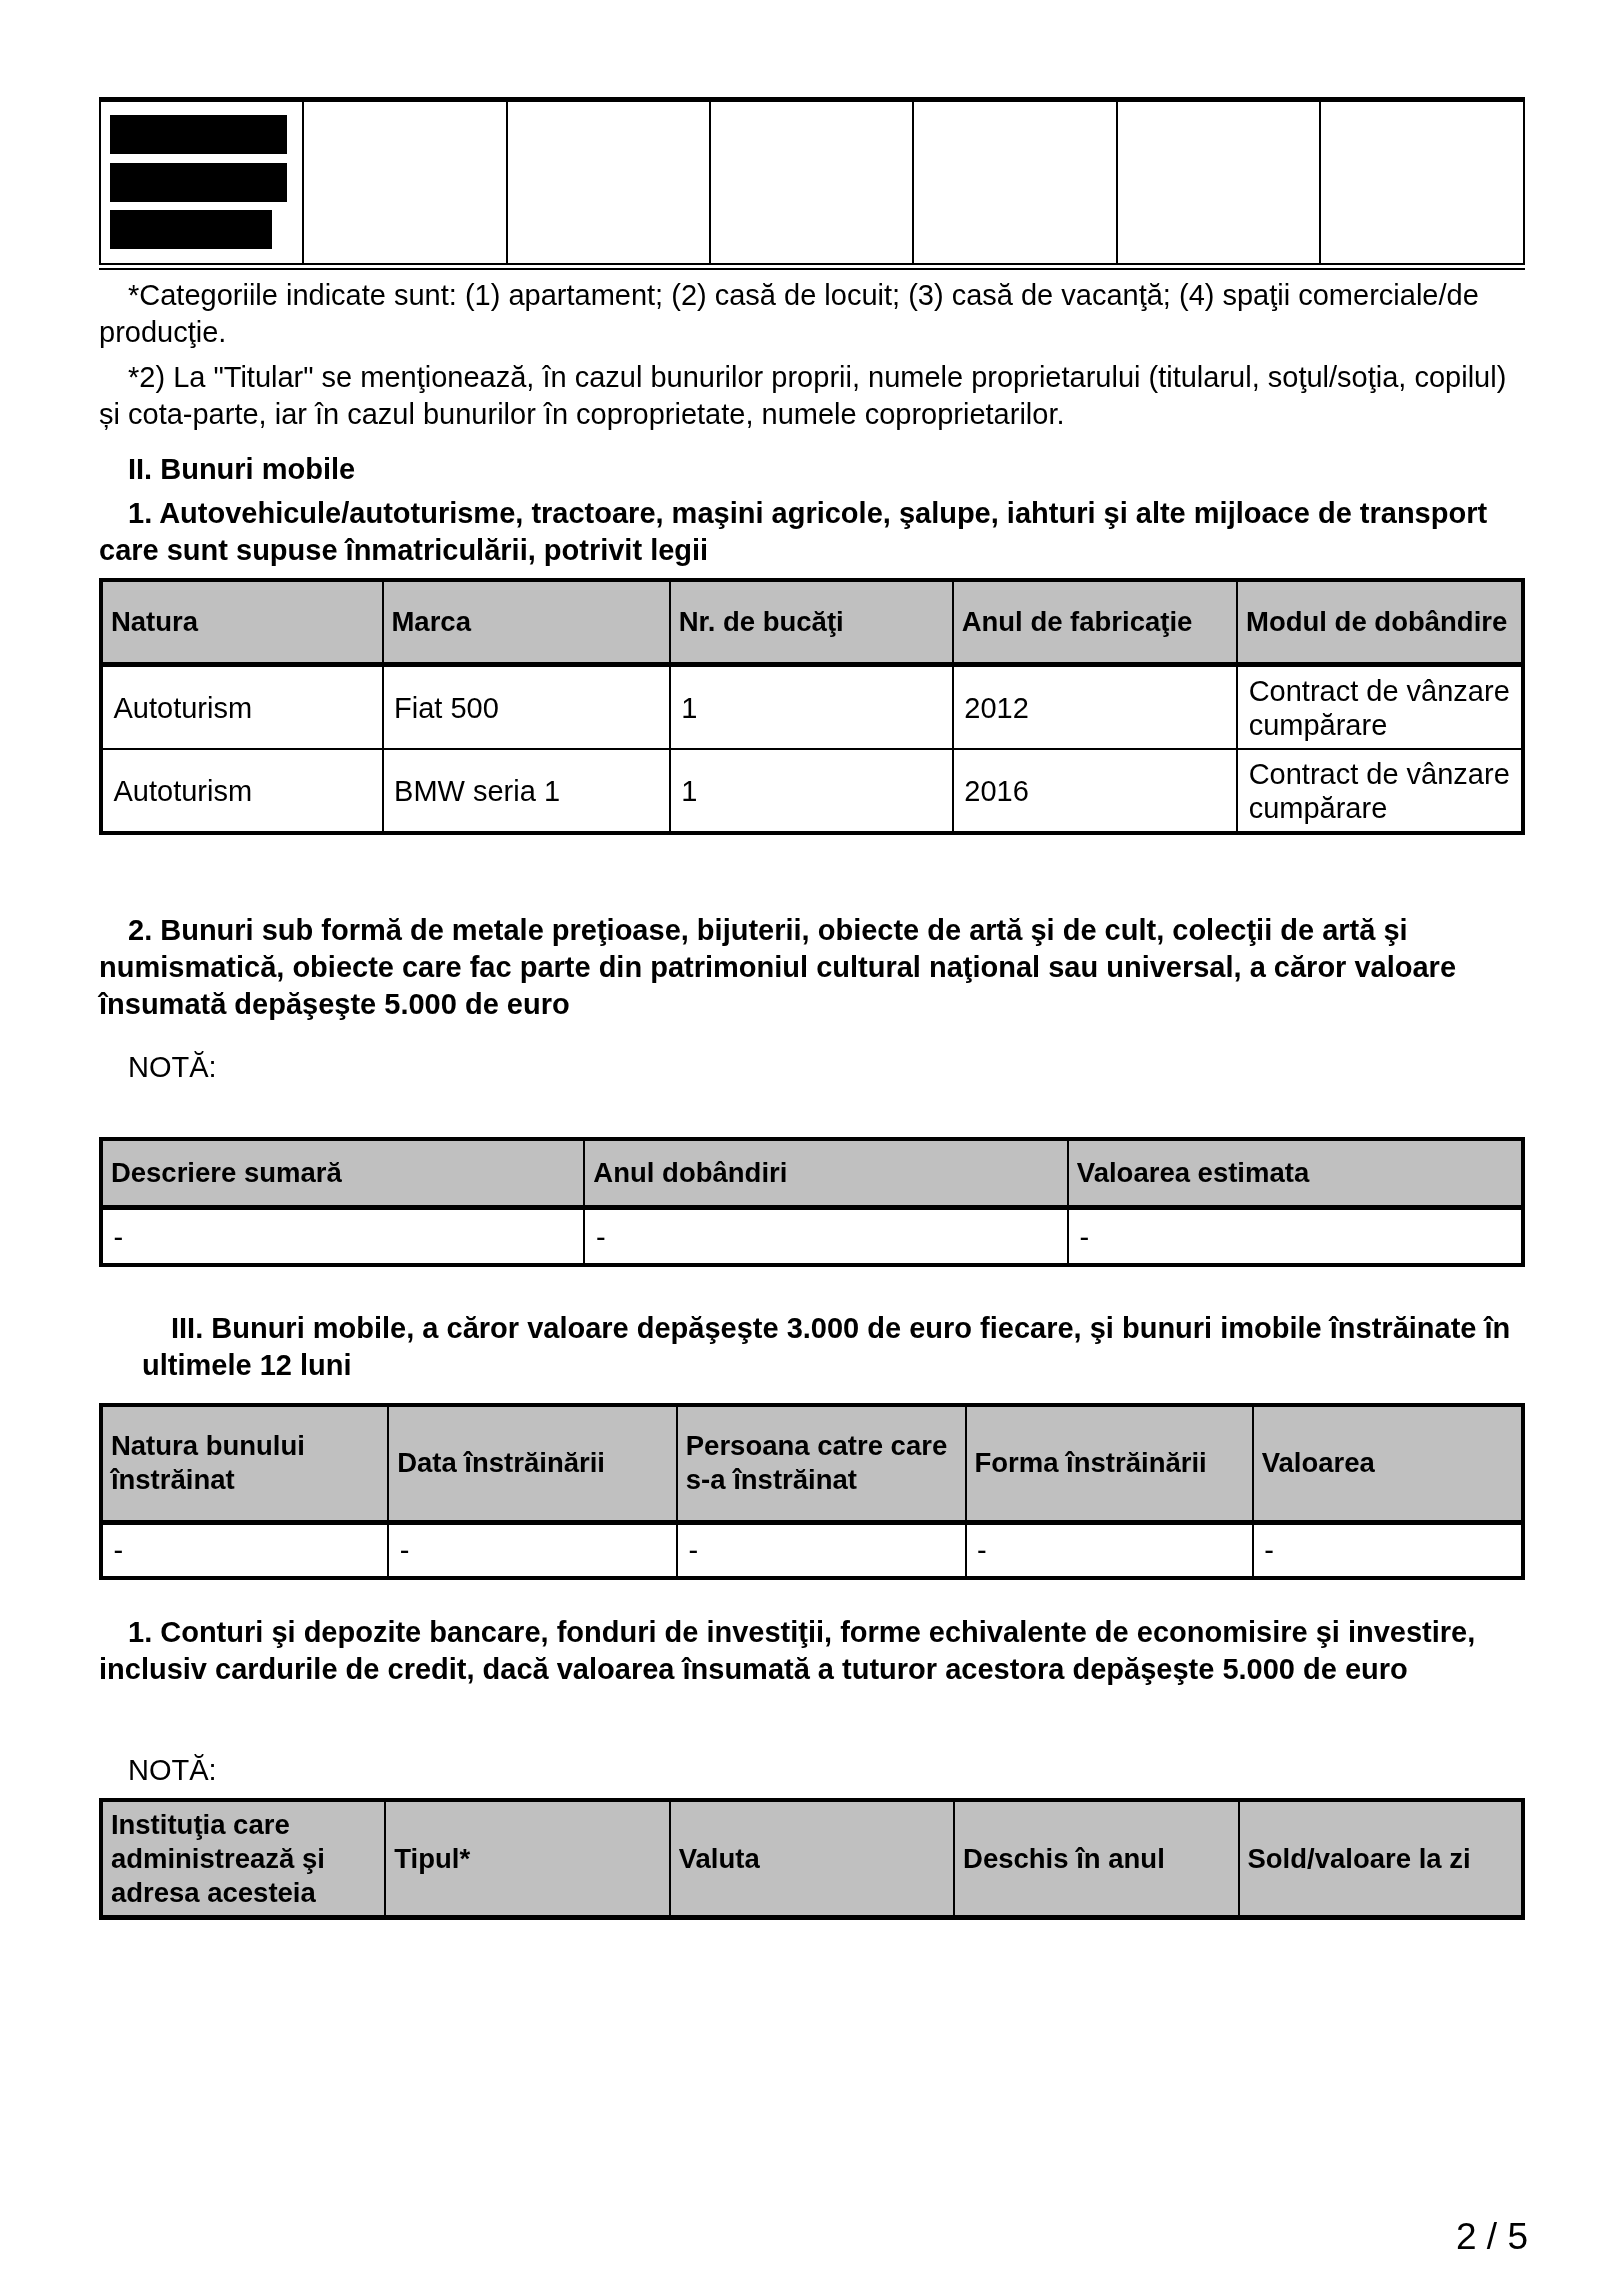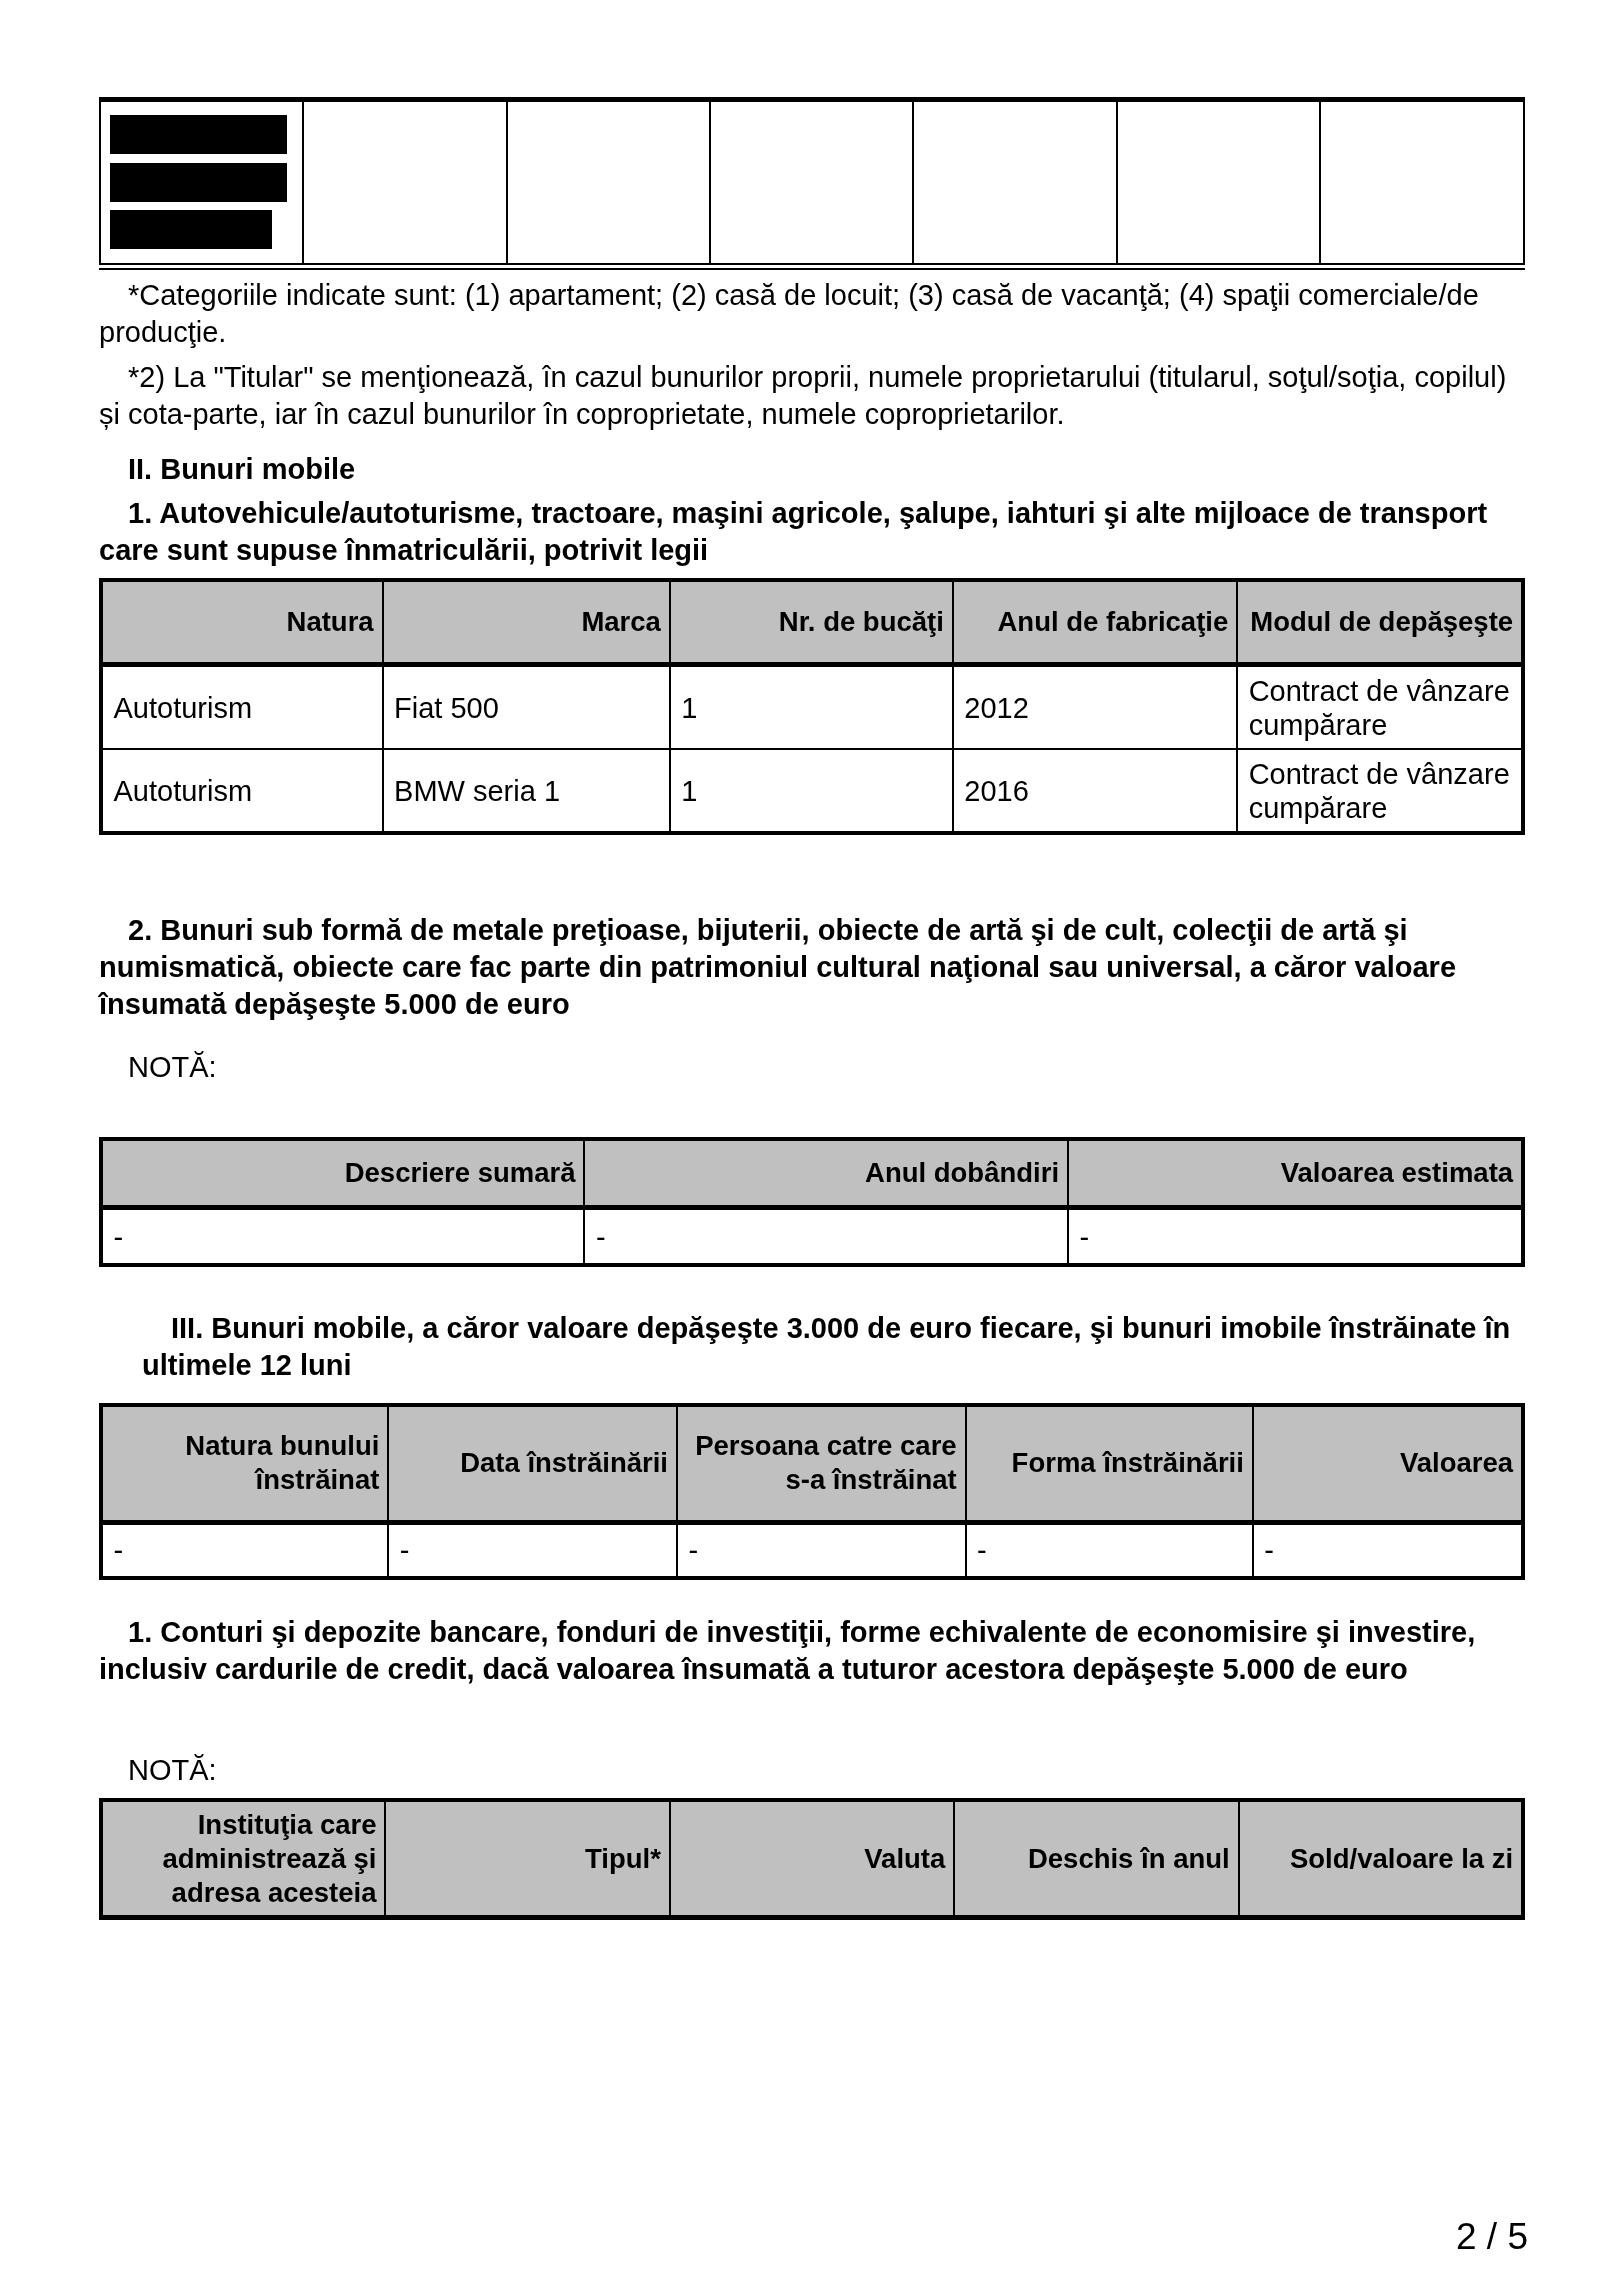--- a/index.html
+++ b/index.html
@@ -32,21 +32,21 @@
   .mt118 { margin-top: 77px; }
 
   table { border-collapse: collapse; table-layout: fixed; width: 100%; }
   .tbl { border: 4.6px solid #000; }
   .tbl th, .tbl td { border: 2.6px solid #000; }
   .tbl thead th {
     background: #c0c0c0;
     border-bottom: 5.9px solid #000;
     font-size: 27.5px;
     font-weight: bold;
-    text-align: right;
+    text-align: left;
     vertical-align: middle;
     padding: 5.2px 7.9px;
     line-height: 34px;
   }
   .tbl tbody td {
     font-size: 29px;
     vertical-align: middle;
     padding: 6.5px 10.5px;
     line-height: 34px;
     text-align: left;
@@ -124,21 +124,21 @@
         <col style="width:19.9%">
         <col style="width:20%">
         <col style="width:20.1%">
     </colgroup>
     <thead>
       <tr>
         <th>Natura</th>
         <th>Marca</th>
         <th>Nr. de bucăţi</th>
         <th>Anul de fabricaţie</th>
-        <th>Modul de depăşeşte</th>
+        <th>Modul de dobândire</th>
       </tr>
     </thead>
     <tbody>
       <tr>
         <td>Autoturism</td>
         <td>Fiat 500</td>
         <td>1</td>
         <td>2012</td>
         <td>Contract de vânzare cumpărare</td>
       </tr>

